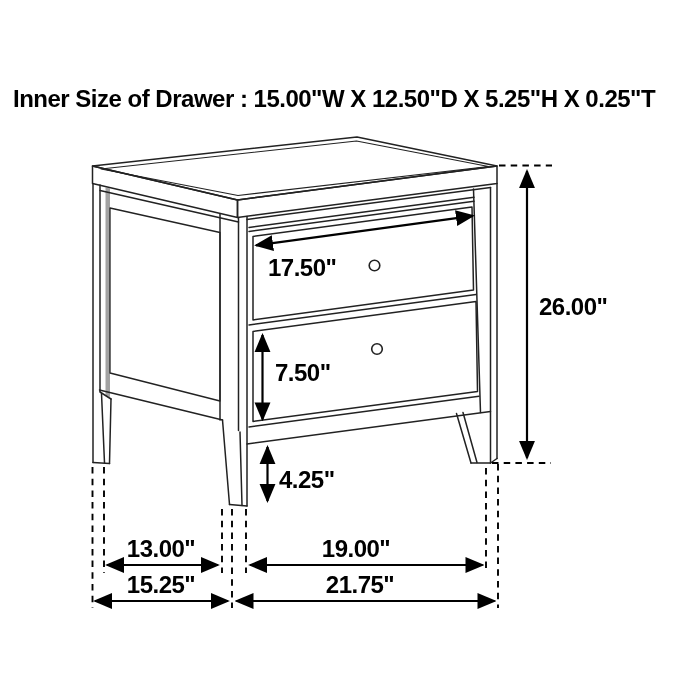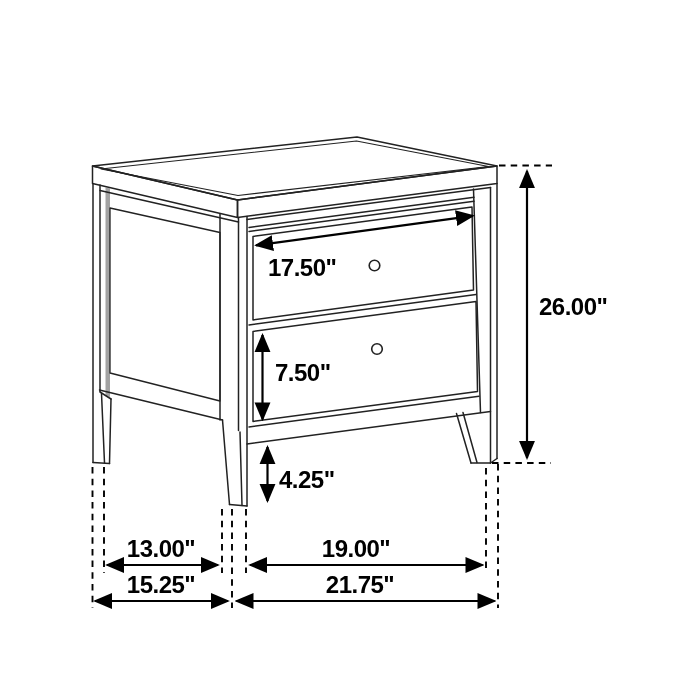--- a/index.html
+++ b/index.html
@@ -132,20 +132,21 @@
       <line x1="262.5" y1="335" x2="262.5" y2="419.5" marker-start="url(#ah)" marker-end="url(#ah)"></line>
       <line x1="267.5" y1="447" x2="267.5" y2="501" marker-start="url(#ah)" marker-end="url(#ah)"></line>
       <line x1="527" y1="171" x2="527" y2="458" marker-start="url(#ah)" marker-end="url(#ah)"></line>
       <line x1="107" y1="565" x2="218" y2="565" marker-start="url(#ah)" marker-end="url(#ah)"></line>
       <line x1="250" y1="565" x2="482.5" y2="565" marker-start="url(#ah)" marker-end="url(#ah)"></line>
       <line x1="95" y1="601" x2="228" y2="601" marker-start="url(#ah)" marker-end="url(#ah)"></line>
       <line x1="236.5" y1="601" x2="494.5" y2="601" marker-start="url(#ah)" marker-end="url(#ah)"></line>
     </g>
   </svg>
 
+  <div class="title">Inner Size of Drawer : 15.00"W X 12.50"D X 5.25"H X 0.25"T</div>
 
   <div class="dim-label" style="left:268px; top:256px">17.50"</div>
 
   <div class="dim-label" style="left:275px; top:361px">7.50"</div>
 
   <div class="dim-label" style="left:279px; top:468px">4.25"</div>
 
   <div class="dim-label" style="left:539px; top:295px">26.00"</div>
 
   <div class="dim-label centered" style="left:161px; top:537px">13.00"</div>

